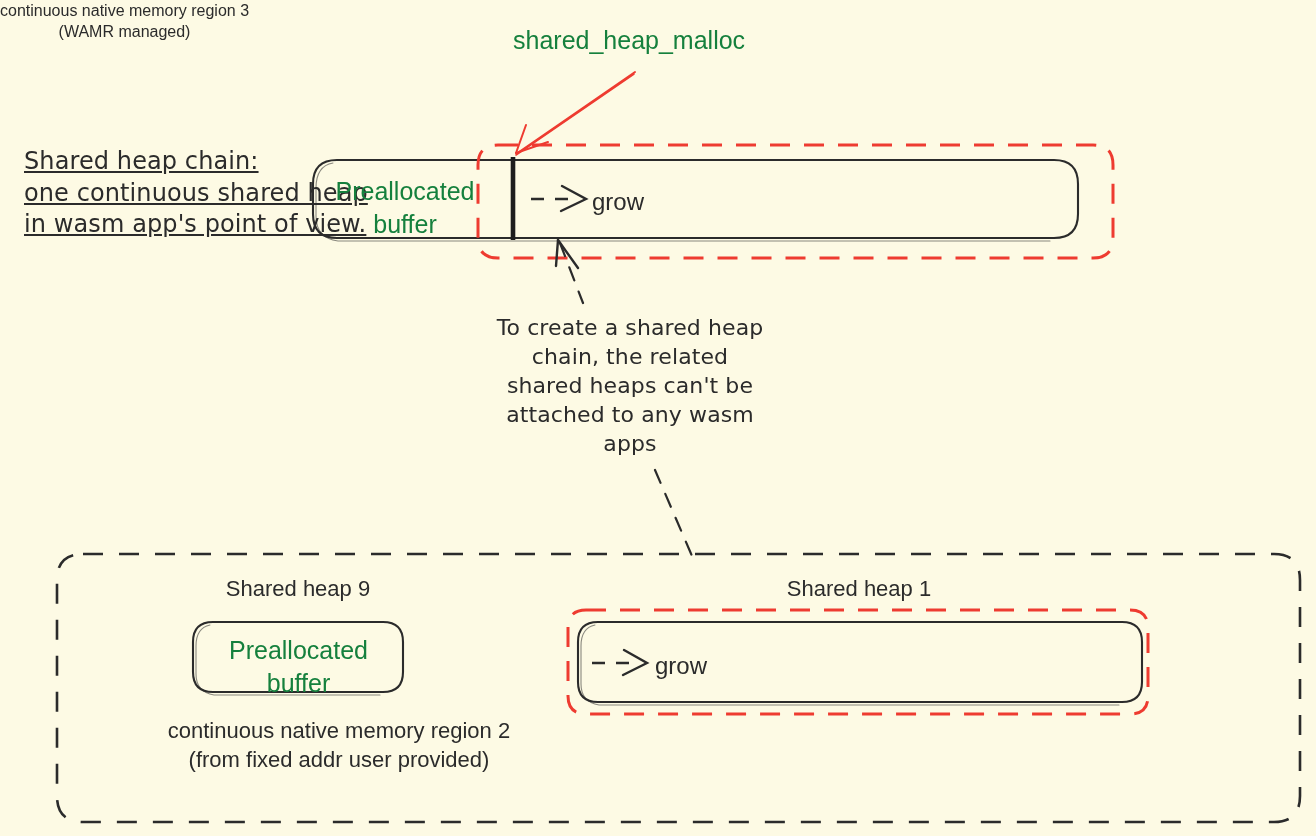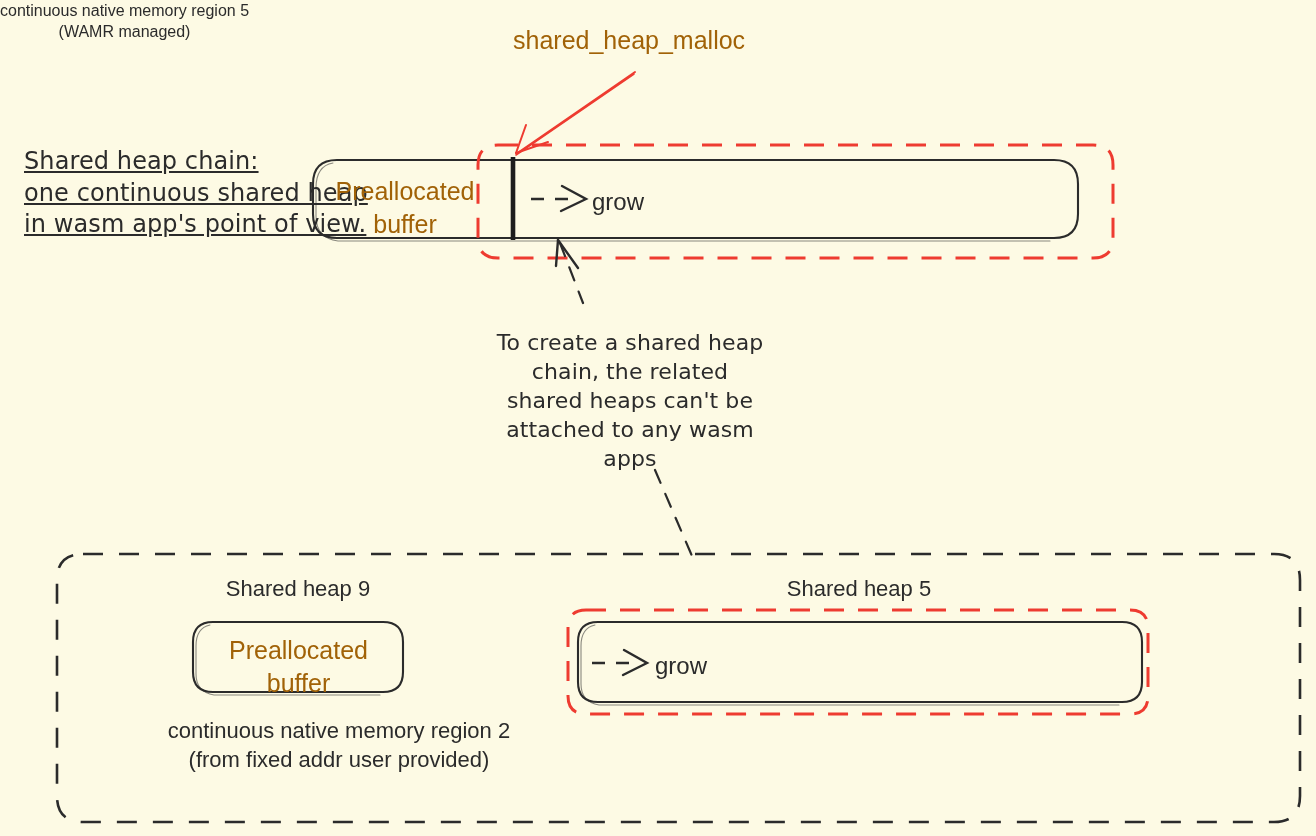--- a/index.html
+++ b/index.html
@@ -22,39 +22,39 @@
     width: 1316px;
     height: 836px;
     pointer-events: none;
   }
   .txt {
     position: absolute;
     white-space: pre;
     line-height: 1.32;
     color: #2b2b2b;
   }
-  .red { color: #a16207; }
+  .red { color: #15803d; }
   .ctr { text-align: center; }
   .lft { text-align: left; }
 
   
   .hand {
     font-family: "DejaVu Sans", sans-serif;
     font-weight: 400;
     letter-spacing: 0.1px;
   }
   .plain {
     font-family: "Liberation Sans", sans-serif;
   }
 
   #lbl-malloc      { left: 513px;  top: 24px;  font-size: 25px; }
   #lbl-chain       { left: 24px;   top: 146px; font-size: 24px; text-decoration: underline; }
   #lbl-prealloc-1  { left: 331px;  top: 175px; font-size: 25px; width: 148px; }
   #lbl-grow-top    { left: 592px;  top: 186px; font-size: 24px; }
-  #lbl-note        { left: 465px;  top: 328px; font-size: 22px; width: 330px; }
+  #lbl-note        { left: 465px;  top: 313px; font-size: 22px; width: 330px; }
   #lbl-heap1-title { left: 155px;  top: 574px; font-size: 22px; width: 286px; }
   #lbl-prealloc-2  { left: 196px;  top: 634px; font-size: 25px; width: 205px; }
   #lbl-region1     { left: 96px;   top: 716px; font-size: 22px; width: 486px; }
   #lbl-heap2-title { left: 740px;  top: 574px; font-size: 22px; width: 238px; }
   #lbl-grow-bot    { left: 655px;  top: 650px; font-size: 24px; }
   #lbl-region2     { left": 0;     top: 0; }
   #lbl-region2     { left: 662px;  top: 744px; font-size: 22px; width: 396px; }
 </style>
 </head>
 <body>
@@ -140,20 +140,20 @@
 apps</div>
 
   <div class="txt plain ctr" id="lbl-heap1-title">Shared heap 9</div>
 
   <div class="txt plain red ctr" id="lbl-prealloc-2">Preallocated
 buffer</div>
 
   <div class="txt plain ctr" id="lbl-region1">continuous native memory region 2
 (from fixed addr user provided)</div>
 
-  <div class="txt plain ctr" id="lbl-heap2-title">Shared heap 5</div>
+  <div class="txt plain ctr" id="lbl-heap2-title">Shared heap 1</div>
 
   <div class="txt plain lft" id="lbl-grow-bot">grow</div>
 
-  <div class="txt plain ctr" id="lbl-region2">continuous native memory region 5
+  <div class="txt plain ctr" id="lbl-region2">continuous native memory region 3
 (WAMR managed)</div>
 
 </div>
 
 </body></html>

